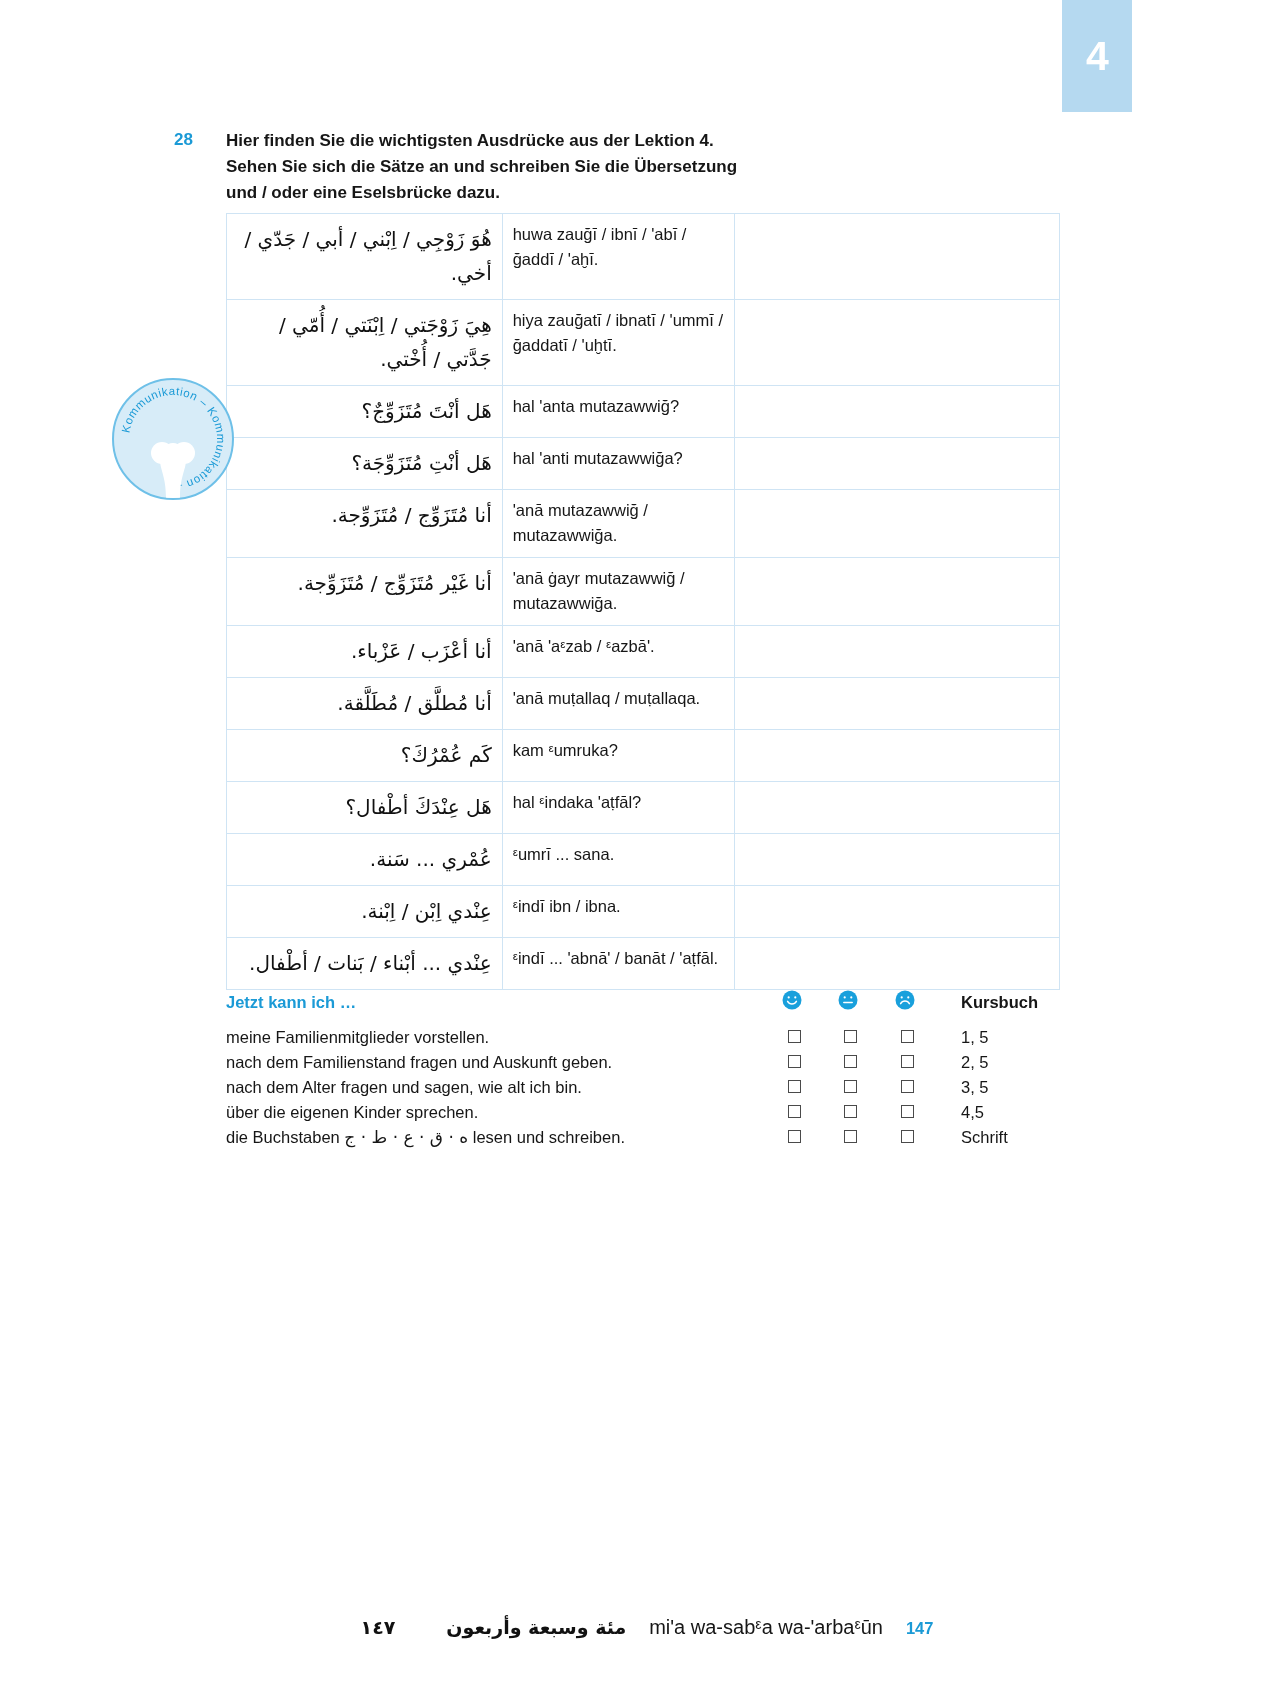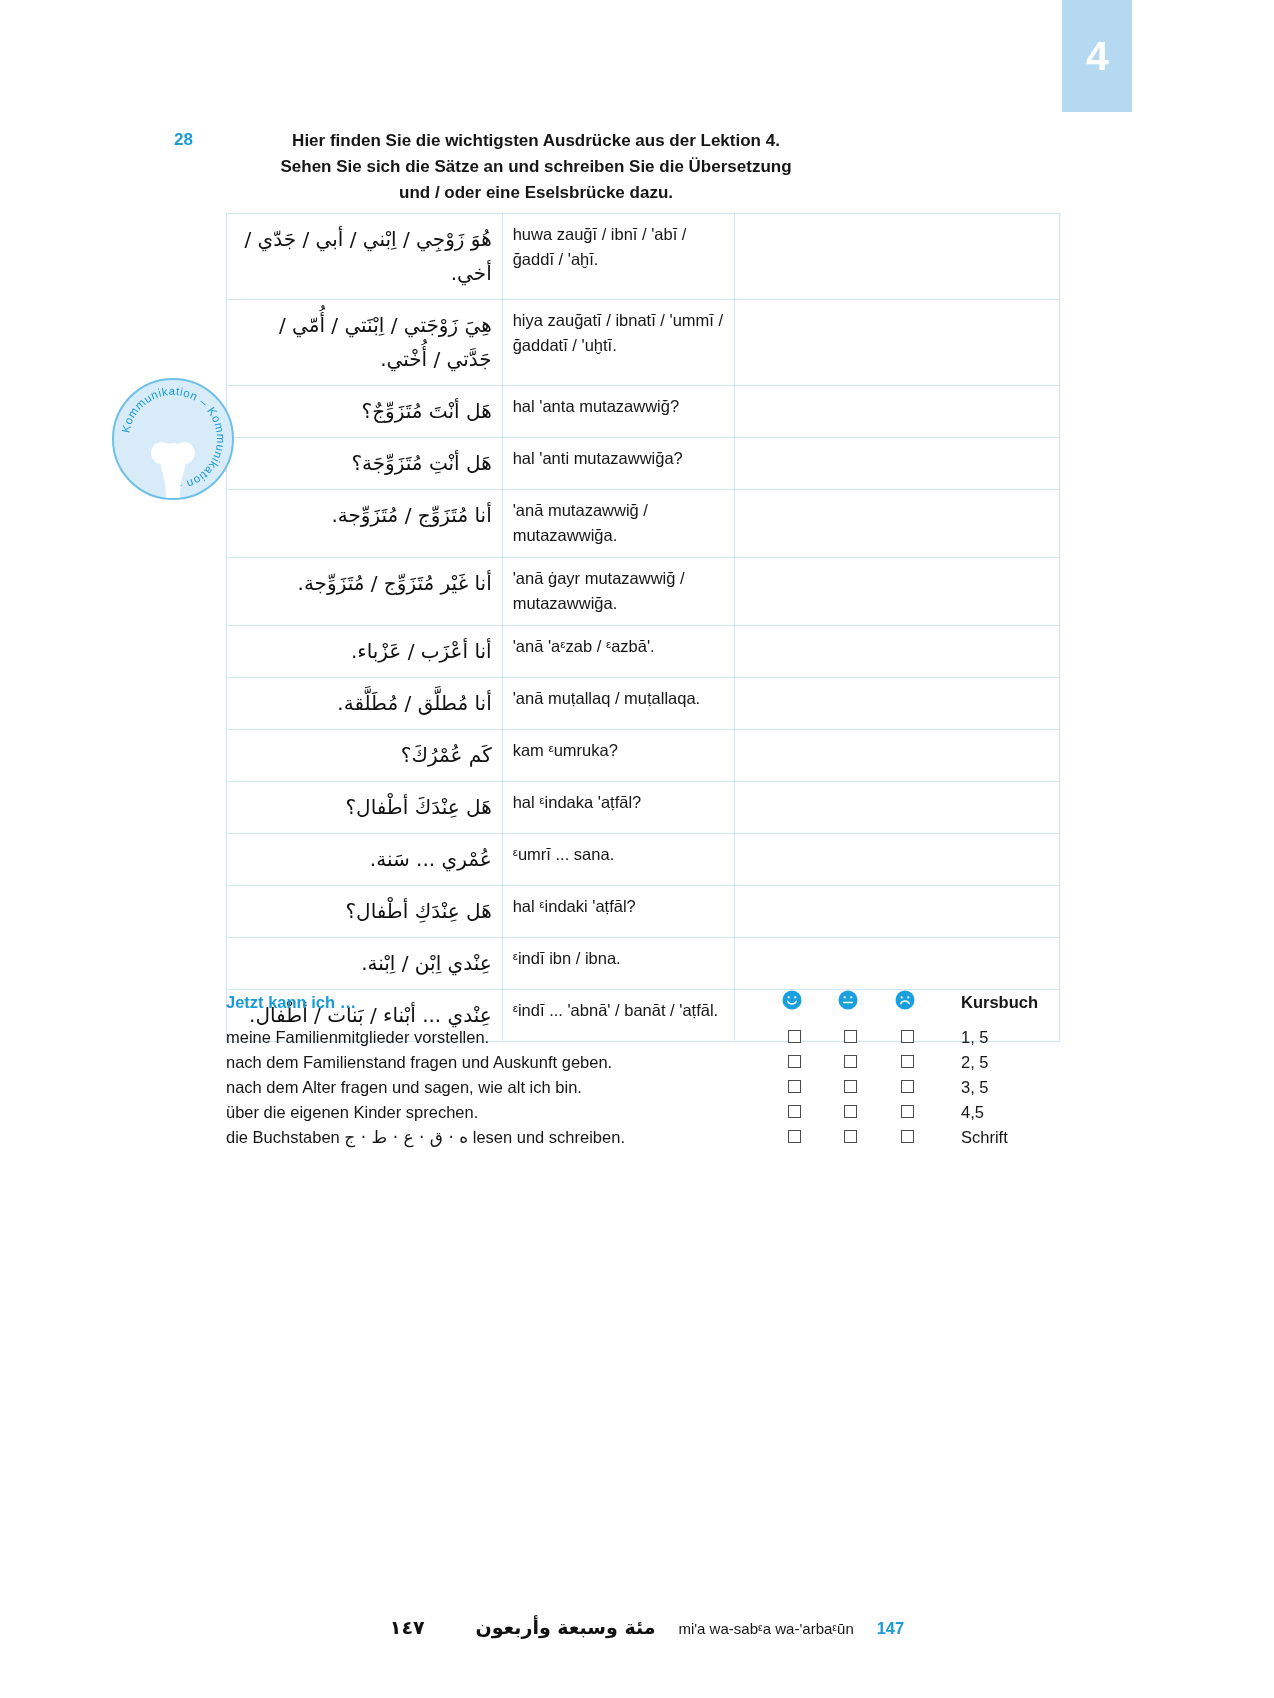--- a/index.html
+++ b/index.html
@@ -24,21 +24,20 @@
 
   
   .ex-num {
     position: absolute; left: 174px; top: 130px;
     color: #1b9ad6; font-size: 17px; font-weight: bold;
   }
   .ex-text {
     position: absolute; left: 226px; top: 128px; width: 620px;
     font-size: 17px; font-weight: bold; line-height: 26px;
     color: #161616;
-    text-align: center;
   }
   .ex-text div { white-space: nowrap; }
 
   
   .tbl {
     position: absolute; left: 226px; top: 213px;
     width: 834px;
     border-collapse: collapse;
   }
   .tbl td {
@@ -113,21 +112,21 @@
   
   .footer-line {
     position: absolute; left: 0; top: 1616px; width: 1274px;
     text-align: center;
   }
   .f-ar {
     font-family: "DejaVu Sans", sans-serif;
     font-size: 19px; font-weight: bold; direction: rtl;
     unicode-bidi: isolate; color: #111; margin-left: 20px;
   }
-  .f-tr { font-size: 15px; color: #161616; }
+  .f-tr { font-size: 20px; color: #161616; }
   .f-pg { font-size: 16.5px; font-weight: bold; color: #1b9ad6; }
   .footer-imprint {
     position: absolute; left: 0; top: 1650px; width: 1274px;
     text-align: center; font-size: 14px; color: #1a1a1a;
   }
   .sp { display: inline-block; width: 22px; }
   .sp-s { display: inline-block; width: 14px; }
 </style>
 </head>
 <body>
@@ -254,31 +253,20 @@
           <td class="col-bl blank">
             <div></div>
           </td>
         </tr>
         <tr>
           <td class="col-ar">
             <div class="ar">عُمْري ... سَنة.</div>
           </td>
           <td class="col-tr">
             <div class="tr">ᵋumrī ... sana.</div>
-          </td>
-          <td class="col-bl blank">
-            <div></div>
-          </td>
-        </tr>
-        <tr>
-          <td class="col-ar">
-            <div class="ar">هَل عِنْدَكِ أطْفال؟</div>
-          </td>
-          <td class="col-tr">
-            <div class="tr">hal ᵋindaki 'aṭfāl?</div>
           </td>
           <td class="col-bl blank">
             <div></div>
           </td>
         </tr>
         <tr>
           <td class="col-ar">
             <div class="ar">عِنْدي اِبْن / اِبْنة.</div>
           </td>
           <td class="col-tr">

